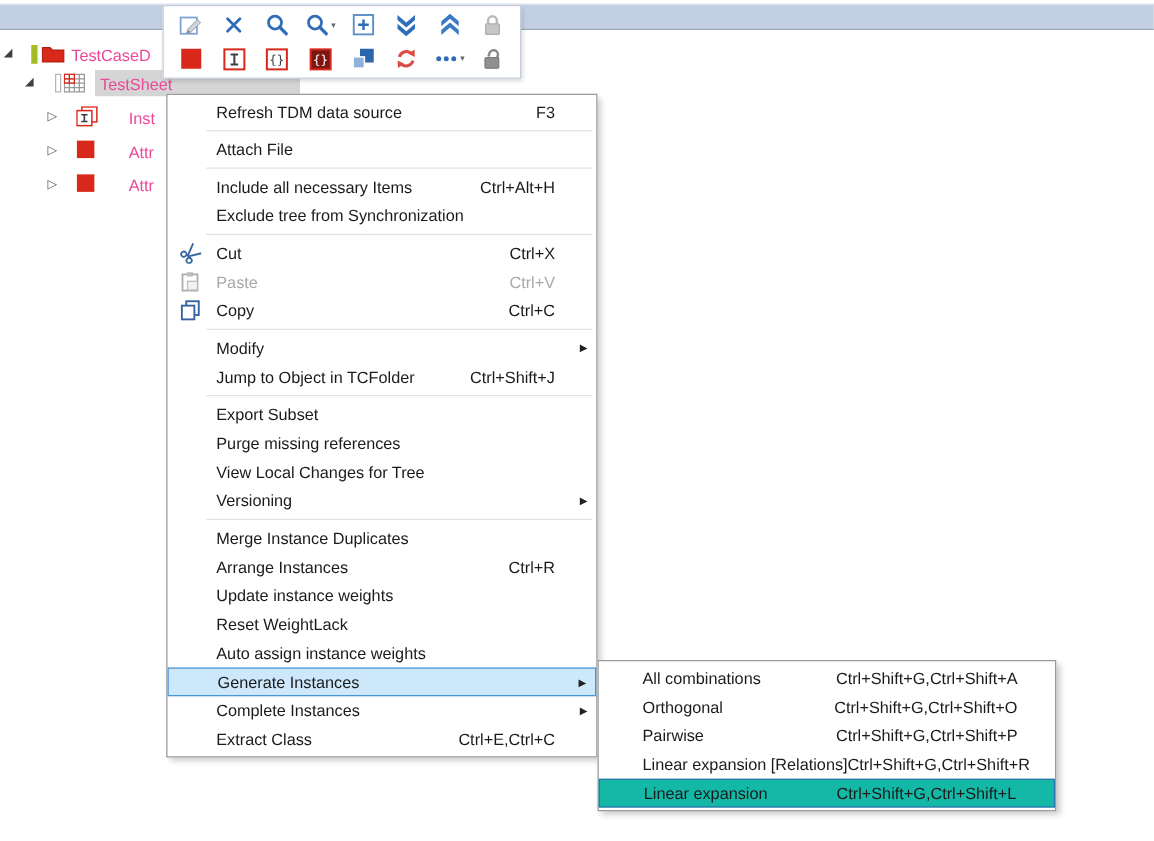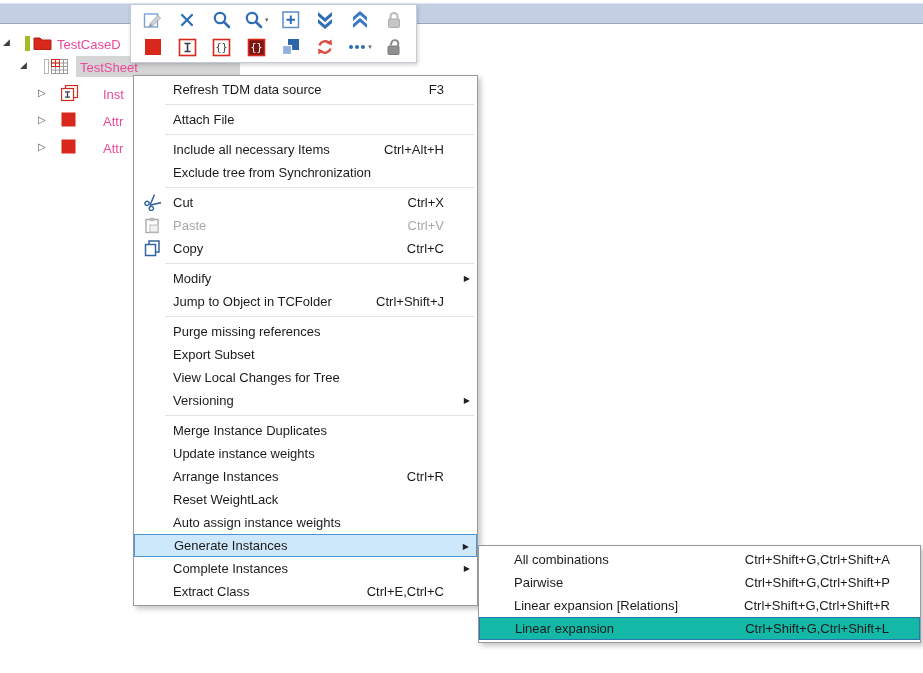--- a/index.html
+++ b/index.html
@@ -44,21 +44,21 @@
   .vbar.gray { background: #fff; border: 1px solid #b5b5b5; }
   .tree-ico { position: absolute; top: 1px; }
 
   
   .menu {
     position: absolute; background: #fff; border: 1px solid #9a9a9a;
     box-shadow: 3px 3px 5px rgba(0,0,0,0.22);
     padding: 2px 0; font-size: 13px;
   }
   .main-menu { left: 133px; top: 75px; width: 345px; z-index: 20; }
-  .sub-menu  { left: 478px; top: 545px; width: 443px; z-index: 30; }
+  .sub-menu  { left: 478px; top: 528px; width: 367px; z-index: 30; }
 
   .mi {
     position: relative; height: 23px; display: flex; align-items: center;
     padding-left: 39px; padding-right: 11px; white-space: nowrap;
   }
   .mi .mi-label { flex: 1 1 auto; }
   .mi .mi-shortcut { margin-left: auto; padding-right: 22px; }
   .mi .mi-arrow { position: absolute; right: 7px; top: 7px; font-size: 8px; color: #222; }
   .mi .mi-icon { position: absolute; left: 7px; top: 3px; width: 22px; text-align: center; }
   .mi.disabled .mi-label, .mi.disabled .mi-shortcut { color: #a9a9a9; }
@@ -302,43 +302,43 @@
     <span class="mi-label">Modify</span>
     <span class="mi-arrow">▶</span>
   </div>
   <div class="mi">
     <span class="mi-label">Jump to Object in TCFolder</span>
     <span class="mi-shortcut">Ctrl+Shift+J</span>
   </div>
   <div class="sep"></div>
 
   <div class="mi">
+    <span class="mi-label">Export Subset</span>
+  </div>
+  <div class="mi">
     <span class="mi-label">Purge missing references</span>
-  </div>
-  <div class="mi">
-    <span class="mi-label">Export Subset</span>
   </div>
   <div class="mi">
     <span class="mi-label">View Local Changes for Tree</span>
   </div>
   <div class="mi">
     <span class="mi-label">Versioning</span>
     <span class="mi-arrow">▶</span>
   </div>
   <div class="sep"></div>
 
   <div class="mi">
     <span class="mi-label">Merge Instance Duplicates</span>
   </div>
   <div class="mi">
-    <span class="mi-label">Update instance weights</span>
-  </div>
-  <div class="mi">
     <span class="mi-label">Arrange Instances</span>
     <span class="mi-shortcut">Ctrl+R</span>
+  </div>
+  <div class="mi">
+    <span class="mi-label">Update instance weights</span>
   </div>
   <div class="mi">
     <span class="mi-label">Reset WeightLack</span>
   </div>
   <div class="mi">
     <span class="mi-label">Auto assign instance weights</span>
   </div>
   <div class="mi hl">
     <span class="mi-label">Generate Instances</span>
     <span class="mi-arrow">▶</span>
@@ -352,20 +352,24 @@
     <span class="mi-shortcut">Ctrl+E,Ctrl+C</span>
   </div>
 </div>
 
 <div class="menu sub-menu">
   <div class="mi smi">
     <span class="mi-label">All combinations</span>
     <span class="mi-shortcut">Ctrl+Shift+G,Ctrl+Shift+A</span>
   </div>
   <div class="mi smi">
+    <span class="mi-label">Orthogonal</span>
+    <span class="mi-shortcut">Ctrl+Shift+G,Ctrl+Shift+O</span>
+  </div>
+  <div class="mi smi">
     <span class="mi-label">Pairwise</span>
     <span class="mi-shortcut">Ctrl+Shift+G,Ctrl+Shift+P</span>
   </div>
   <div class="mi smi">
     <span class="mi-label">Linear expansion [Relations]</span>
     <span class="mi-shortcut">Ctrl+Shift+G,Ctrl+Shift+R</span>
   </div>
   <div class="mi smi hl">
     <span class="mi-label">Linear expansion</span>
     <span class="mi-shortcut">Ctrl+Shift+G,Ctrl+Shift+L</span>

